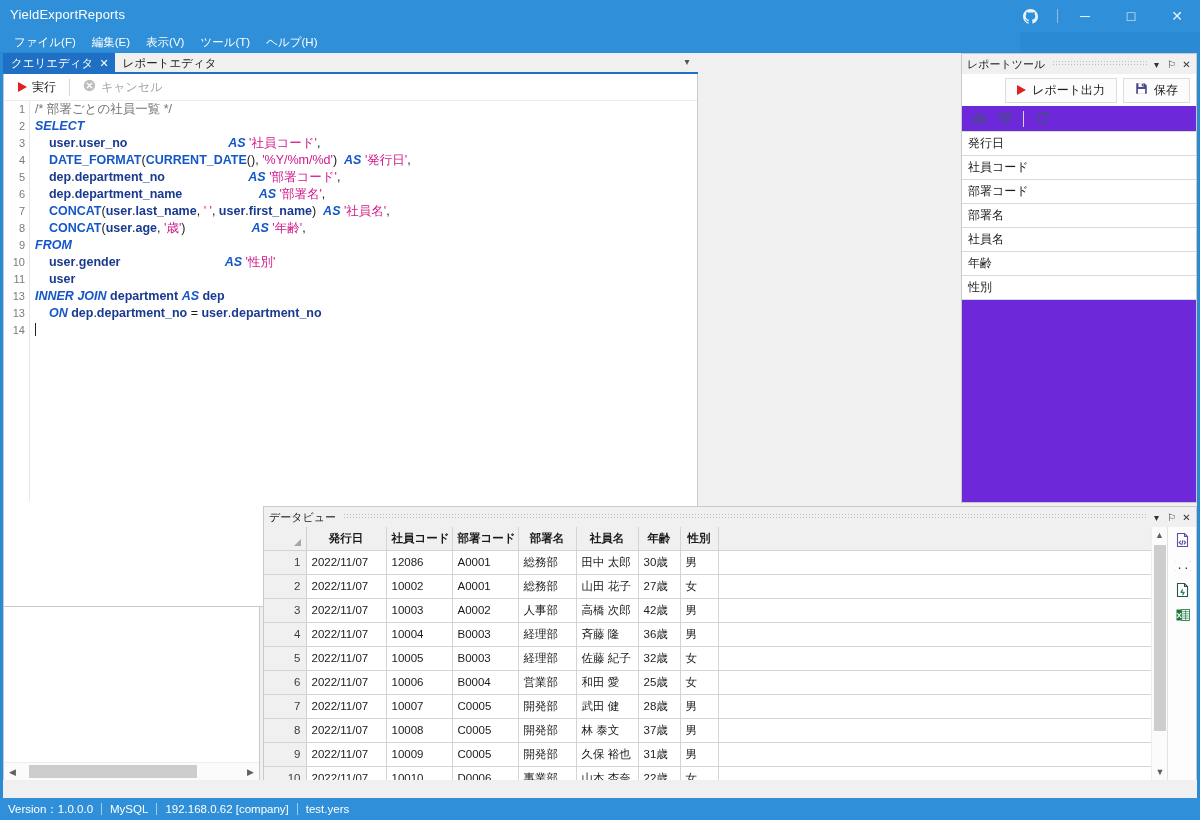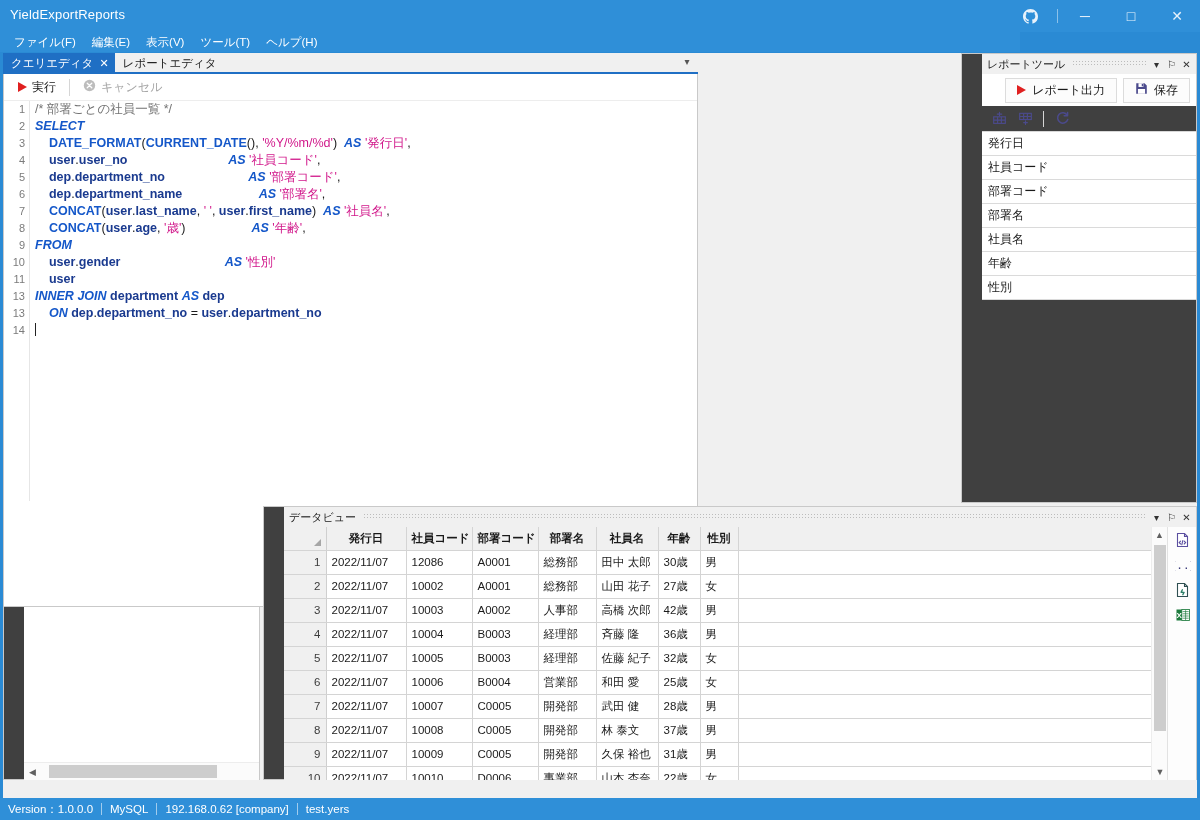--- a/index.html
+++ b/index.html
@@ -22,21 +22,21 @@
 
   
   .menubar{ position:absolute; left:0; top:32px; width:1020px; height:20px; background:#2f8fd8;
             display:flex; align-items:center; padding-left:6px; }
   .menu-item{ font-size:11.5px; color:#ffffff; padding:2px 8px; cursor:default; white-space:nowrap; }
 
   
   .workspace{ position:absolute; left:3px; top:53px; width:1194px; height:745px; background:#f0f0f0; }
 
   
-  .panel{ position:absolute; background:#404040; border:1px solid #c9c9c9;padding-left:20px; }
+  .panel{ position:absolute; background:#6d28d9; border:1px solid #c9c9c9; }
   .panel-caption{ position:relative; height:20px; background:#f0f0f0; display:flex; align-items:center;
                   padding:0 2px 0 5px; font-size:11px; color:#1a1a1a; white-space:nowrap; }
   .cap-title{ flex:0 0 auto; padding-right:5px; }
   .cap-dots{ flex:1 1 auto; height:6px; margin:0 2px;
      background-image:radial-gradient(#b9b9b9 40%, transparent 41%);
      background-size:3px 3px; background-position:0 2px; opacity:.95; }
   .cap-btn{ flex:0 0 auto; width:15px; height:16px; display:flex; align-items:center; justify-content:center;
             color:#333; font-size:10px; cursor:default; }
 
   
@@ -360,22 +360,22 @@
             <div class="gline">9</div>
             <div class="gline">10</div>
             <div class="gline">11</div>
             <div class="gline">13</div>
             <div class="gline">13</div>
             <div class="gline">14</div>
           </div>
           <div class="codelines" id="codelines">
               <div class="cline"><span class="cm">/* 部署ごとの社員一覧 */</span></div>
               <div class="cline"><span class="kw">SELECT</span></div>
+              <div class="cline"><span class="">    </span><span class="idb">user</span><span class="id">.</span><span class="idb">user_no</span><span class="">                             </span><span class="kw">AS</span><span class=""> </span><span class="st">'社員コード'</span><span class="id">,</span></div>
               <div class="cline"><span class="">    </span><span class="fn">DATE_FORMAT</span><span class="id">(</span><span class="fn">CURRENT_DATE</span><span class="id">(),</span><span class=""> </span><span class="st">'%Y/%m/%d'</span><span class="id">)</span><span class="">  </span><span class="kw">AS</span><span class=""> </span><span class="st">'発行日'</span><span class="id">,</span></div>
-              <div class="cline"><span class="">    </span><span class="idb">user</span><span class="id">.</span><span class="idb">user_no</span><span class="">                             </span><span class="kw">AS</span><span class=""> </span><span class="st">'社員コード'</span><span class="id">,</span></div>
               <div class="cline"><span class="">    </span><span class="idb">dep</span><span class="id">.</span><span class="idb">department_no</span><span class="">                        </span><span class="kw">AS</span><span class=""> </span><span class="st">'部署コード'</span><span class="id">,</span></div>
               <div class="cline"><span class="">    </span><span class="idb">dep</span><span class="id">.</span><span class="idb">department_name</span><span class="">                      </span><span class="kw">AS</span><span class=""> </span><span class="st">'部署名'</span><span class="id">,</span></div>
               <div class="cline"><span class="">    </span><span class="fn">CONCAT</span><span class="id">(</span><span class="idb">user</span><span class="id">.</span><span class="idb">last_name</span><span class="id">,</span><span class=""> </span><span class="st">' '</span><span class="id">,</span><span class=""> </span><span class="idb">user</span><span class="id">.</span><span class="idb">first_name</span><span class="id">)</span><span class="">  </span><span class="kw">AS</span><span class=""> </span><span class="st">'社員名'</span><span class="id">,</span></div>
               <div class="cline"><span class="">    </span><span class="fn">CONCAT</span><span class="id">(</span><span class="idb">user</span><span class="id">.</span><span class="idb">age</span><span class="id">,</span><span class=""> </span><span class="st">'歳'</span><span class="id">)</span><span class="">                   </span><span class="kw">AS</span><span class=""> </span><span class="st">'年齢'</span><span class="id">,</span></div>
               <div class="cline"><span class="kw">FROM</span></div>
               <div class="cline"><span class="">    </span><span class="idb">user</span><span class="id">.</span><span class="idb">gender</span><span class="">                              </span><span class="kw">AS</span><span class=""> </span><span class="st">'性別'</span></div>
               <div class="cline"><span class="">    </span><span class="idb">user</span></div>
               <div class="cline"><span class="kw">INNER</span><span class=""> </span><span class="kw">JOIN</span><span class=""> </span><span class="idb">department</span><span class=""> </span><span class="kw">AS</span><span class=""> </span><span class="idb">dep</span></div>
               <div class="cline"><span class="">    </span><span class="kw">ON</span><span class=""> </span><span class="idb">dep</span><span class="id">.</span><span class="idb">department_no</span><span class=""> </span><span class="id">=</span><span class=""> </span><span class="idb">user</span><span class="id">.</span><span class="idb">department_no</span></div>
               <div class="cline"><span class="caret"></span></div>

